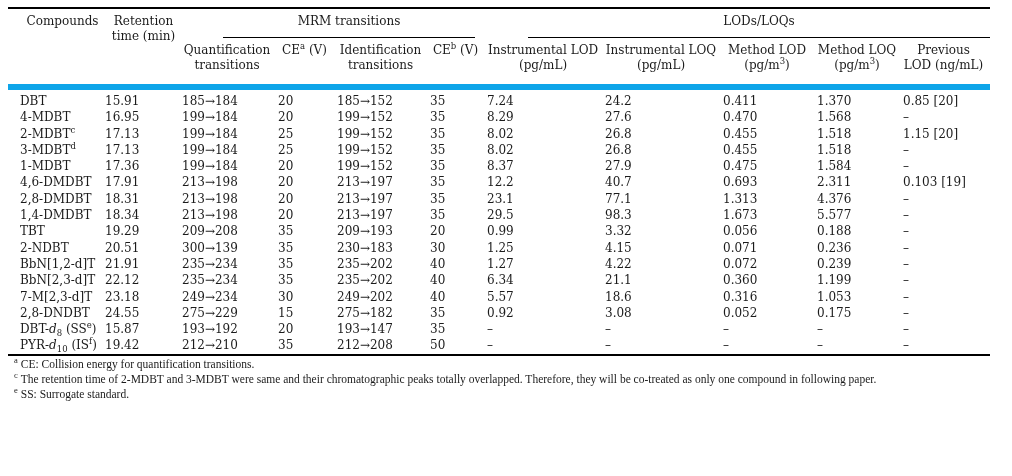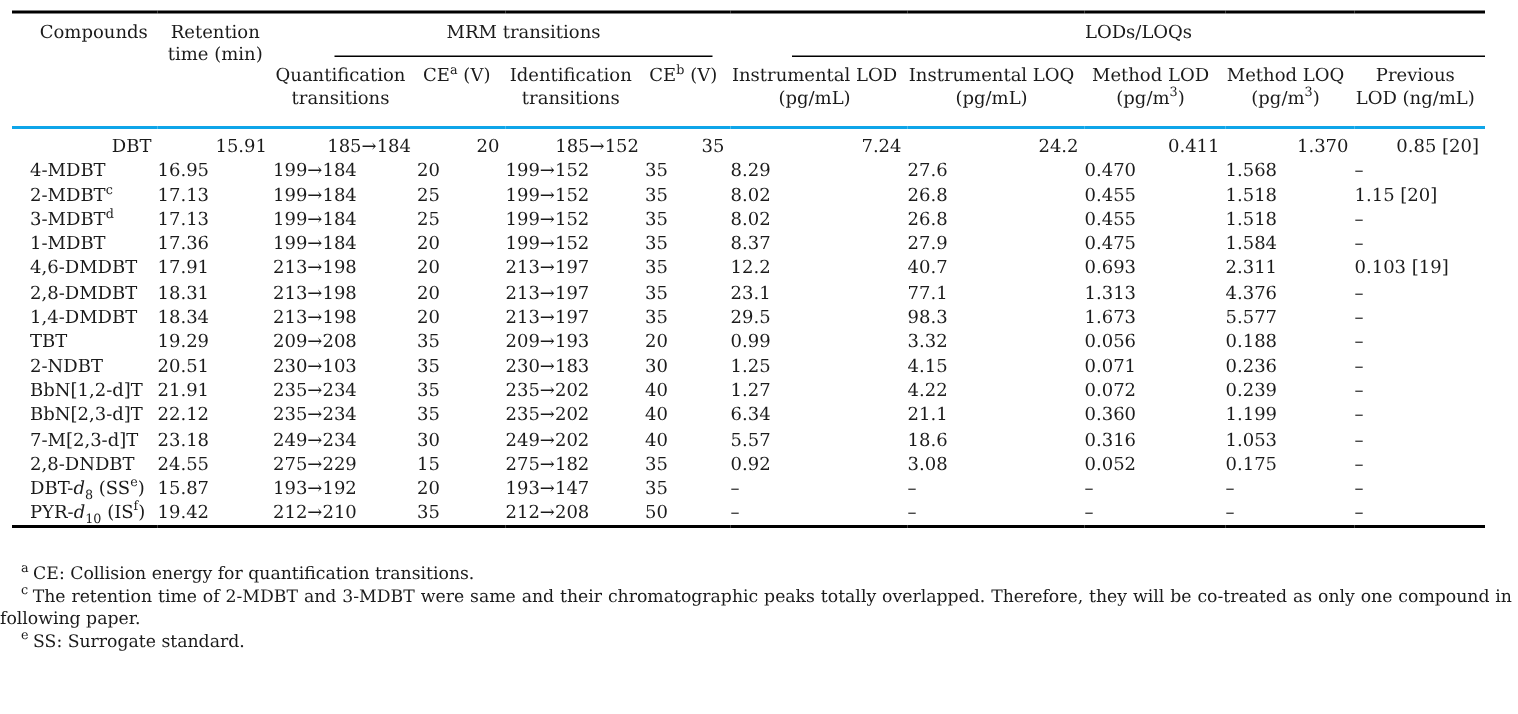--- a/index.html
+++ b/index.html
@@ -41,32 +41,33 @@
     height: 41px;
     line-height: 15px;
   }
 
   
   tbody td {
     line-height: 16.3px;
     white-space: nowrap;
     padding-right: 4px;
   }
-  tbody tr:first-child td { border-top: 2px solid #0ea5e9; padding-top: 3px; text-align: right; }
+  tbody tr:first-child td { border-top: 6px solid #0ea5e9; padding-top: 3px; }
   .c1 { padding-left: 12px; }
 
   sup { font-size: 8.5px; vertical-align: super; line-height: 0; }
   sub { font-size: 8.5px; vertical-align: sub; line-height: 0; }
 
   
   .footnotes {
-    margin-top: 23px;
+    margin-top: 1px;
     font-size: 11.5px;
     line-height: 15px;
     width: 1008px;
+    font-family: Liberation Serif, serif;
   }
   .fn { text-indent: 14px; text-align: justify; }
   .fn sup { font-size: 8.5px; padding-right: 3px; }
 </style>
 </head>
 <body>
 
 <div class="page">
   <table class="mrm">
     <colgroup>
@@ -223,21 +224,21 @@
           <td>20</td>
           <td>0.99</td>
           <td>3.32</td>
           <td>0.056</td>
           <td>0.188</td>
           <td>–</td>
         </tr>
         <tr>
           <td class="c1">2-NDBT</td>
           <td>20.51</td>
-          <td>230→103</td>
+          <td>300→139</td>
           <td>35</td>
           <td>230→183</td>
           <td>30</td>
           <td>1.25</td>
           <td>4.15</td>
           <td>0.071</td>
           <td>0.236</td>
           <td>–</td>
         </tr>
         <tr>

